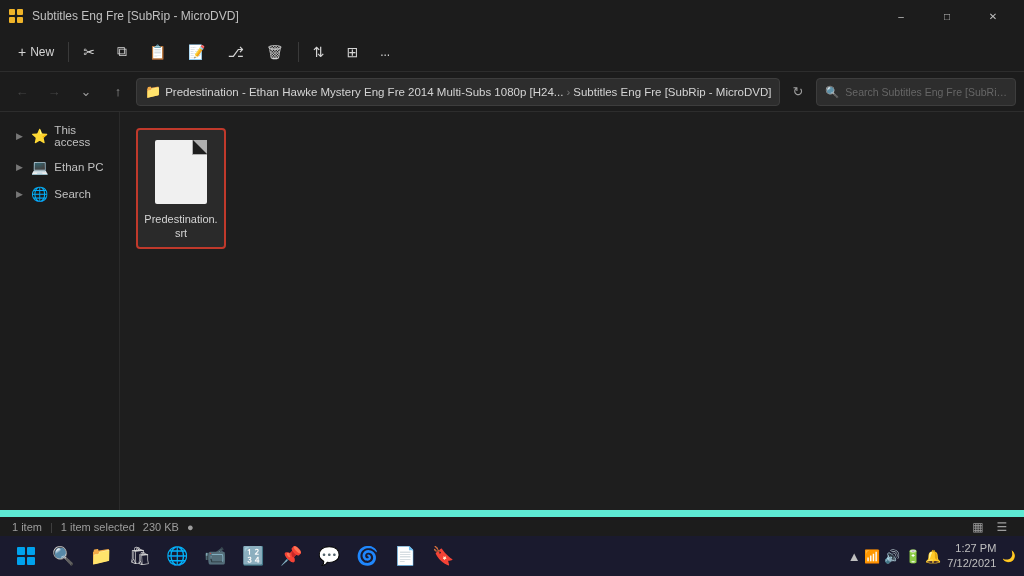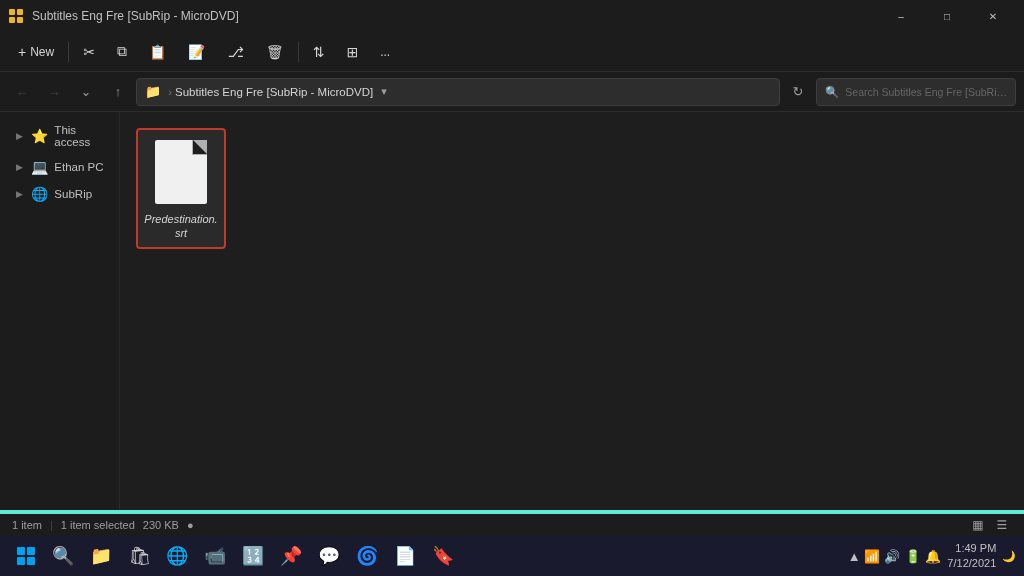--- a/index.html
+++ b/index.html
@@ -266,31 +266,30 @@
       border-width: 0 14px 14px 0;
       border-color: transparent #b0b0b0 transparent transparent;
     }
     .file-name {
       font-size: 11px;
       color: #d4d4d4;
       text-align: center;
       margin-top: 4px;
       word-break: break-word;
       line-height: 1.3;
-      font-style: italic;
     }
 
     
     #status-bar {
       background: #1c1c1c;
       height: 26px;
       display: flex;
       align-items: center;
       padding: 0 12px;
-      border-top: 4px solid #5eead4;
+      border-top: 7px solid #5eead4;
       font-size: 11px;
       color: #9d9d9d;
       flex-shrink: 0;
       gap: 8px;
     }
     .status-sep {
       color: #444;
     }
     .status-right {
       margin-left: auto;
@@ -436,20 +435,21 @@
 </div>
 
 <div id="address-bar">
   <button class="nav-btn disabled">←</button>
   <button class="nav-btn disabled">→</button>
   <button class="nav-btn">⌄</button>
   <button class="nav-btn">↑</button>
 
   <div class="address-path">
     <span style="font-size:13px; margin-right:4px;">📁</span>
+    <span class="path-segment">Predestination - Ethan Hawke Mystery Eng Fre 2014 Multi-Subs 1080p [H24...</span>
     <span class="path-sep"> › </span>
     <span class="path-segment">Subtitles Eng Fre [SubRip - MicroDVD]</span>
     <span class="address-chevron" style="margin-left:4px;">▾</span>
   </div>
 
   <button class="refresh-btn">↻</button>
 
   <div class="search-box">
     <span>🔍</span>
     <span style="font-size:10.5px; color:#666; overflow:hidden; white-space:nowrap; text-overflow:ellipsis;">Search Subtitles Eng Fre [SubRip - MicroDVD]</span>
@@ -468,21 +468,21 @@
 
     <div class="sidebar-item">
       <span class="expand-arrow">▶</span>
       <span class="si-icon icon-pc">💻</span>
       <span>Ethan PC</span>
     </div>
 
     <div class="sidebar-item">
       <span class="expand-arrow">▶</span>
       <span class="si-icon icon-network">🌐</span>
-      <span>SubRip</span>
+      <span>Search</span>
     </div>
 
   </div>
 
   <div id="file-area">
 
     <div class="file-item selected">
       <div class="file-icon-container">
         <div class="file-icon-doc"></div>
       </div>
@@ -528,18 +528,18 @@
 
   <div class="taskbar-right">
     <div class="sys-icons">
       <span>▲</span>
       <span>📶</span>
       <span>🔊</span>
       <span>🔋</span>
       <span>🔔</span>
     </div>
     <div class="taskbar-time">
-      <span>1:49 PM</span>
+      <span>1:27 PM</span>
       <span>7/12/2021</span>
     </div>
     <span>🌙</span>
   </div>
 </div>
 
 </body></html>

